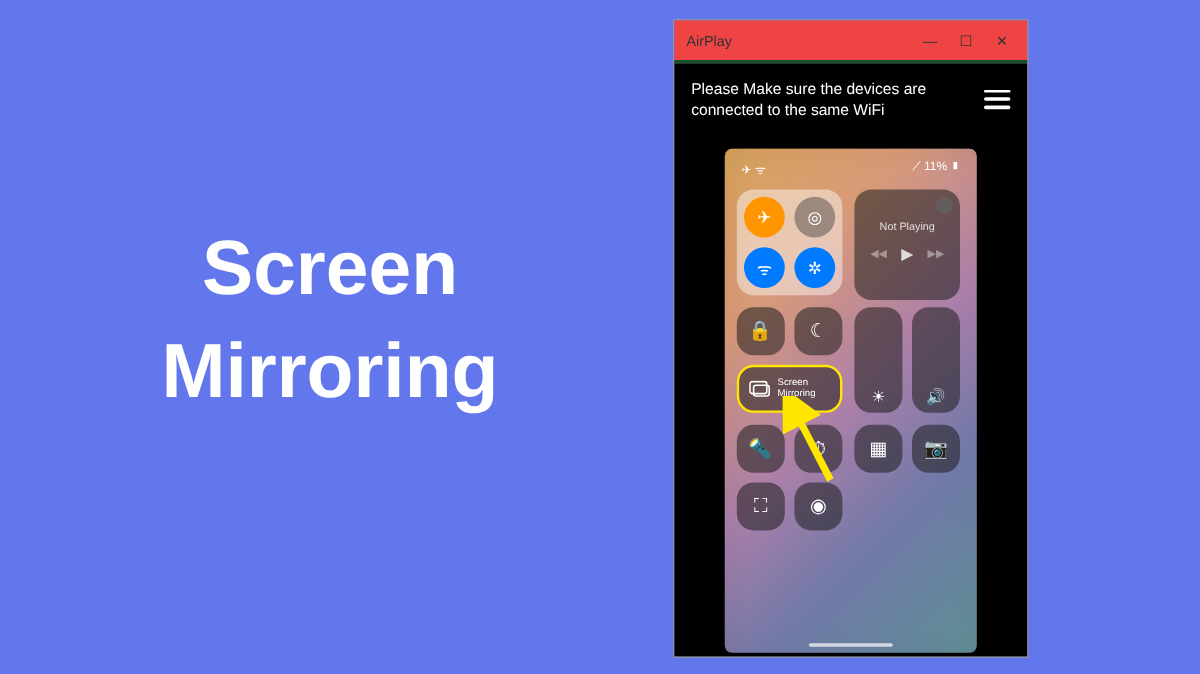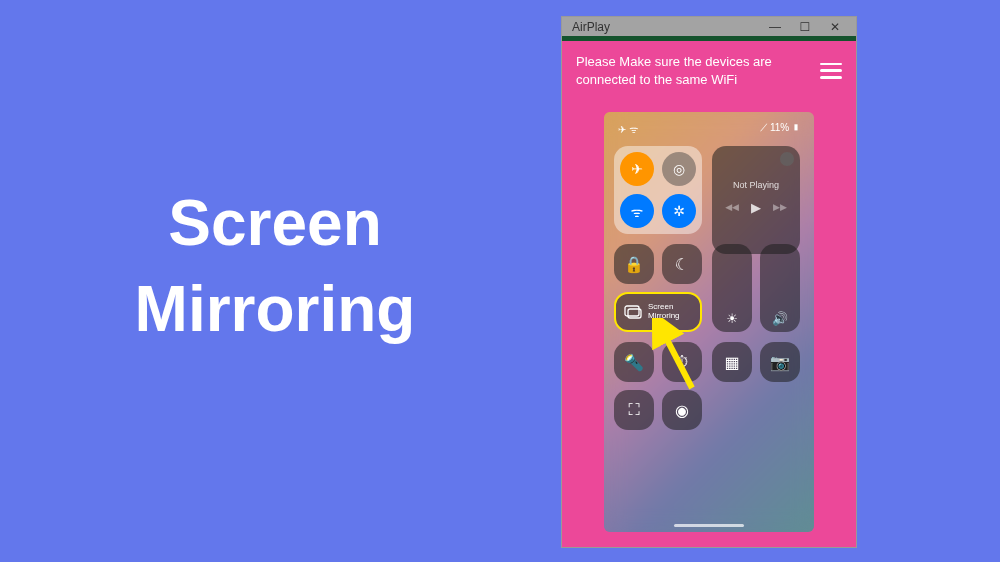--- a/index.html
+++ b/index.html
@@ -27,39 +27,39 @@
     position: absolute;
     left: 562px;
     top: 17px;
     width: 294px;
     height: 530px;
     display: flex;
     flex-direction: column;
     box-shadow: 0 0 0 1px #999;
   }
   .titlebar {
-    height: 24px;
-    background: #a3a3a3;
+    height: 36px;
+    background: #ef4444;
     display: flex;
     align-items: center;
     padding: 0 6px;
     font-size: 12px;
     color: #333;
-    border-bottom: 5px solid #14532d;
+    border-bottom: 3px solid #14532d;
   }
   .titlebar .title { flex: 1; padding-left: 4px; }
   .titlebar .ctrl {
     width: 30px;
     text-align: center;
     font-size: 12px;
     color: #333;
   }
   .appbody {
     flex: 1;
-    background: #ec4899;
+    background: #000000;
     position: relative;
     display: flex;
     flex-direction: column;
     align-items: center;
   }
   .hint-row {
     width: 100%;
     display: flex;
     align-items: center;
     padding: 12px 14px 4px 14px;
@@ -133,21 +133,21 @@
     gap: 8px;
   }
   .circle {
     width: 34px; height: 34px; border-radius: 50%;
     display: flex; align-items: center; justify-content: center;
     font-size: 14px; color: #fff;
     background: rgba(60,60,60,0.45);
   }
   .c-orange { background: #ff9500; }
   .c-blue { background: #007aff; }
-  .media { left: 98px; top: 0; width: 88px; height: 108px; }
+  .media { left: 98px; top: 0; width: 88px; height: 92px; }
   .media-inner {
     width: 100%; height: 100%;
     display: flex; flex-direction: column; align-items: center; justify-content: center;
     color: rgba(255,255,255,0.8);
   }
   .media-inner .np { font-size: 9px; margin-bottom: 10px; margin-top:-6px;}
   .media-ctrls { display: flex; gap: 12px; font-size: 13px; align-items: center;}
   .airpod-dot {
     position: absolute; right: 6px; top: 6px;
     width: 14px; height: 14px; border-radius: 50%;

